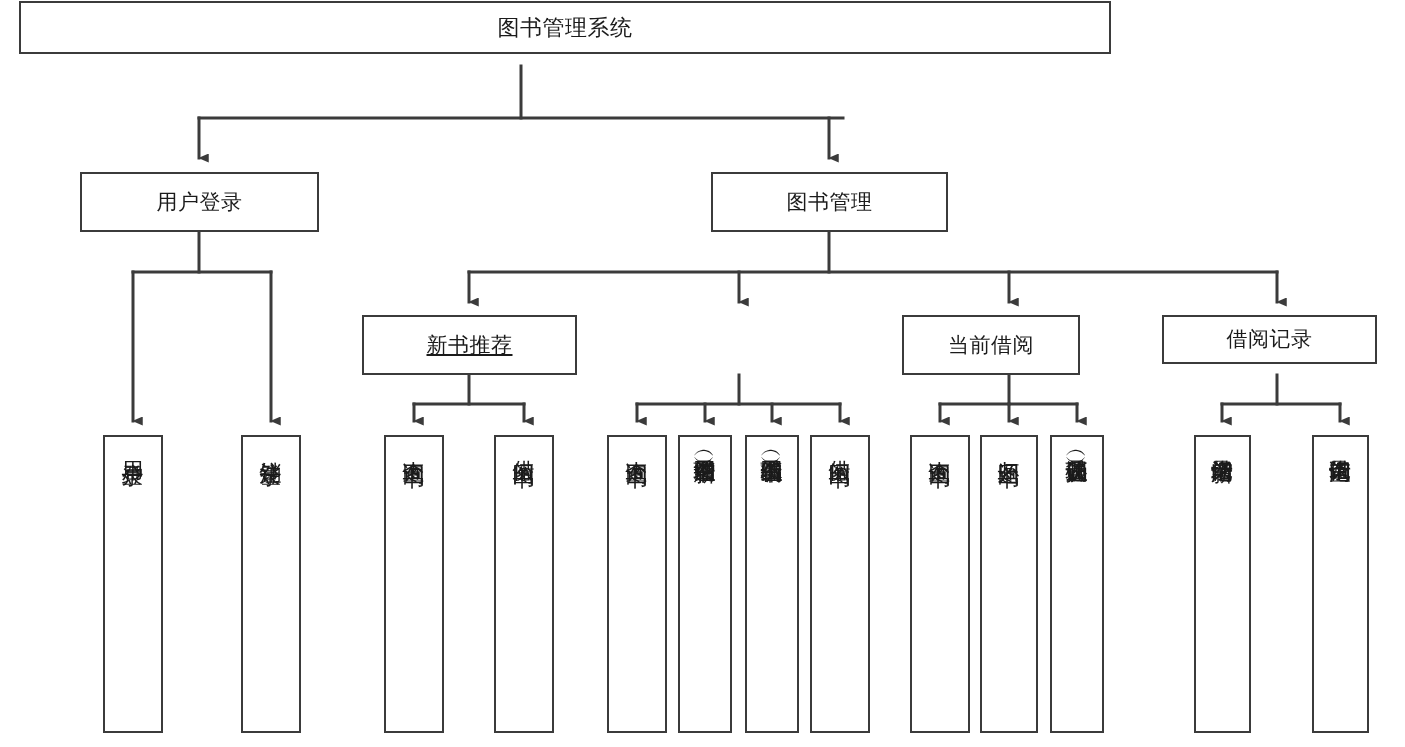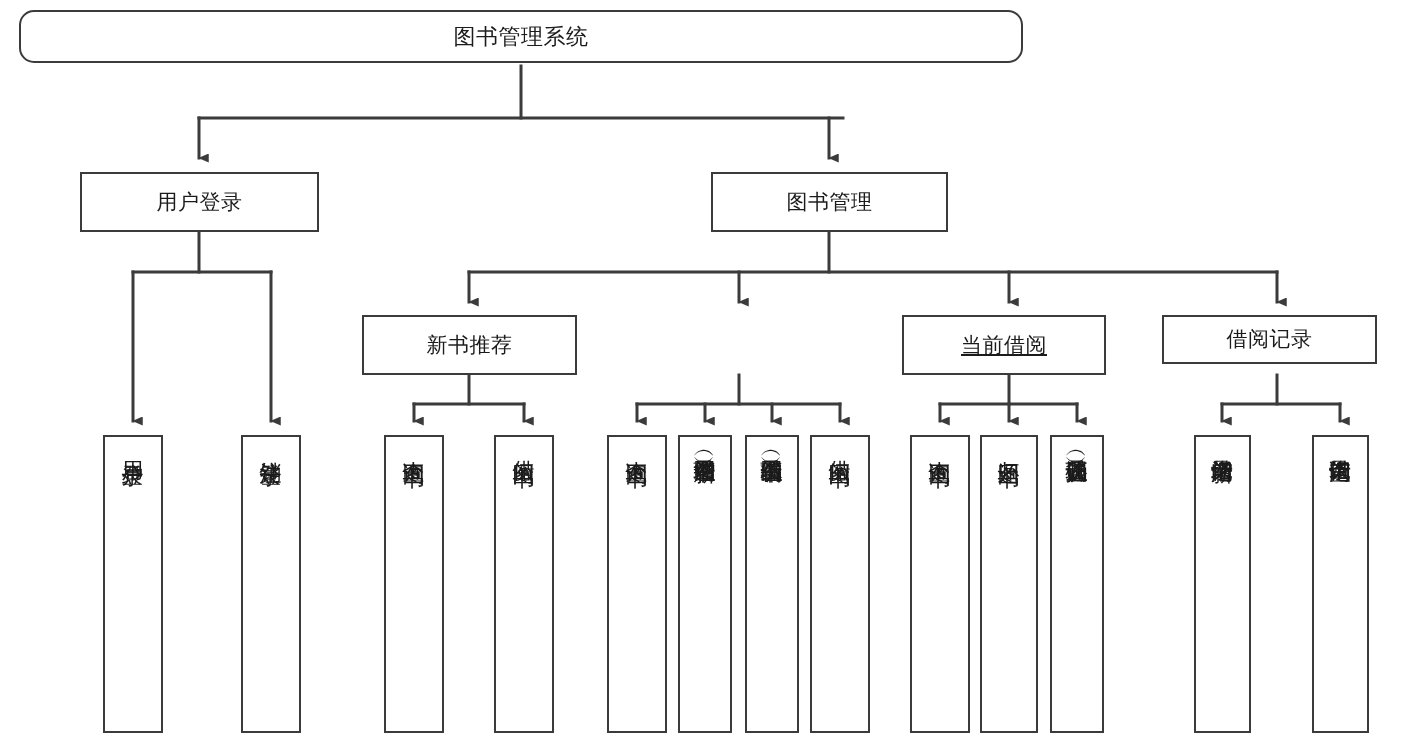--- a/index.html
+++ b/index.html
@@ -129,35 +129,35 @@
       <path d="M1009,404 L1009,421" marker-end="url(#arrow)"></path>
       <path d="M1077,404 L1077,421" marker-end="url(#arrow)"></path>
 
       <path d="M1277,375 L1277,404"></path>
       <path d="M1222,404 L1340,404"></path>
       <path d="M1222,404 L1222,421" marker-end="url(#arrow)"></path>
       <path d="M1340,404 L1340,421" marker-end="url(#arrow)"></path>
     </g>
   </svg>
 
-  <div class="node h-node root" style="left:19px; top:10px; width:1004px; height:53px;border-radius:15px;">
+  <div class="node h-node root" style="left:19px; top:1px; width:1092px; height:53px;">
     <span class="lbl">图书管理系统</span>
   </div>
 
   <div class="node h-node" style="left:80px; top:172px; width:239px; height:60px;">
     <span class="lbl">用户登录</span>
   </div>
   <div class="node h-node" style="left:711px; top:172px; width:237px; height:60px;">
     <span class="lbl">图书管理</span>
   </div>
 
-  <div class="node h-node" style="left:362px; top:315px; width:215px; height:60px;">
+  <div class="node h-node" style="left:362px; top:315px; width:215px; height:60px;text-decoration:underline;">
     <span class="lbl">新书推荐</span>
   </div>
-  <div class="node h-node" style="left:902px; top:315px; width:204px; height:60px;text-decoration:underline;">
+  <div class="node h-node" style="left:902px; top:315px; width:178px; height:60px;">
     <span class="lbl">当前借阅</span>
   </div>
   <div class="node h-node" style="left:1162px; top:315px; width:215px; height:49px;">
     <span class="lbl">借阅记录</span>
   </div>
 
   <div class="node v-node" style="left:103px; top:435px; width:60px; height:298px;">
     <span class="lbl">用户登录</span>
   </div>
   <div class="node v-node" style="left:241px; top:435px; width:60px; height:298px;">

